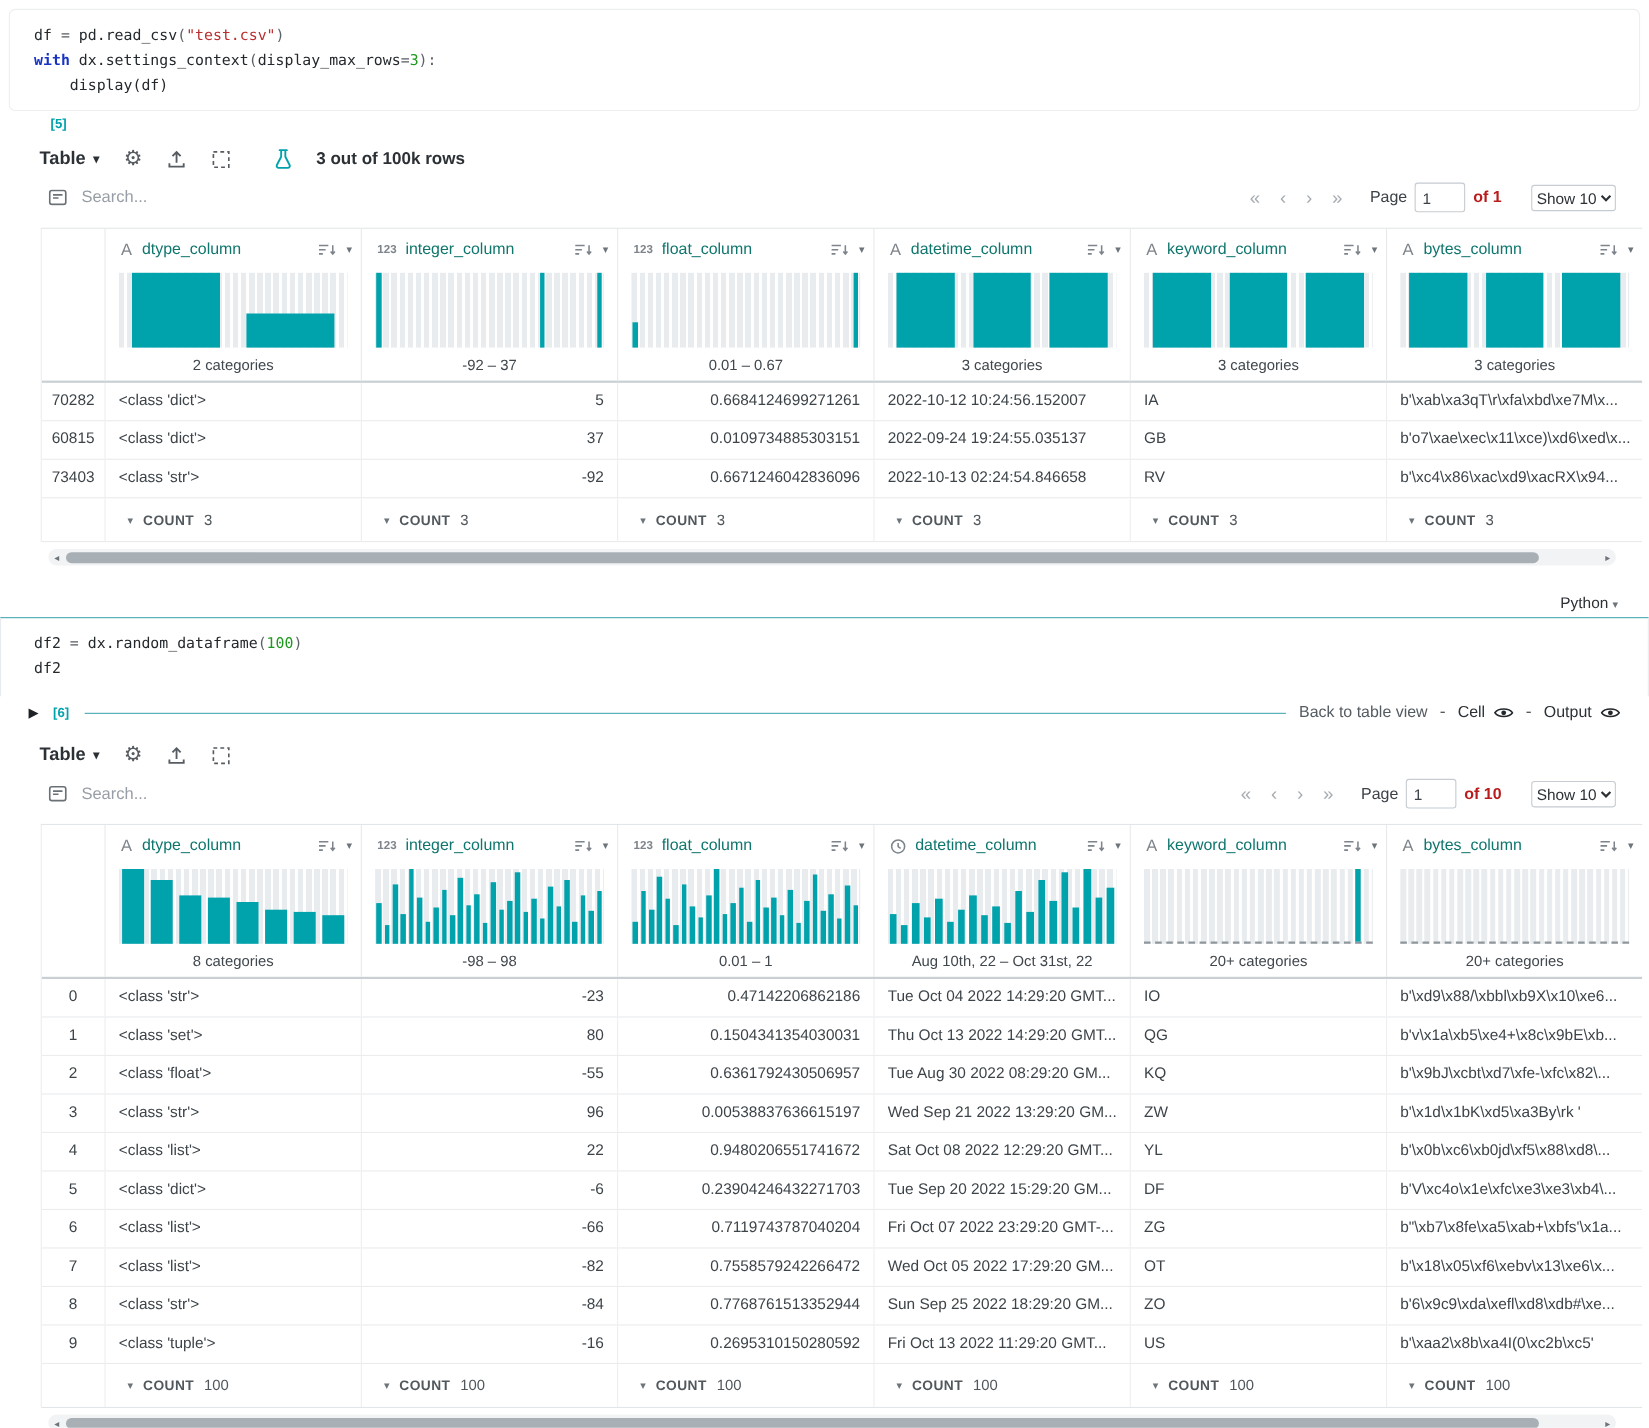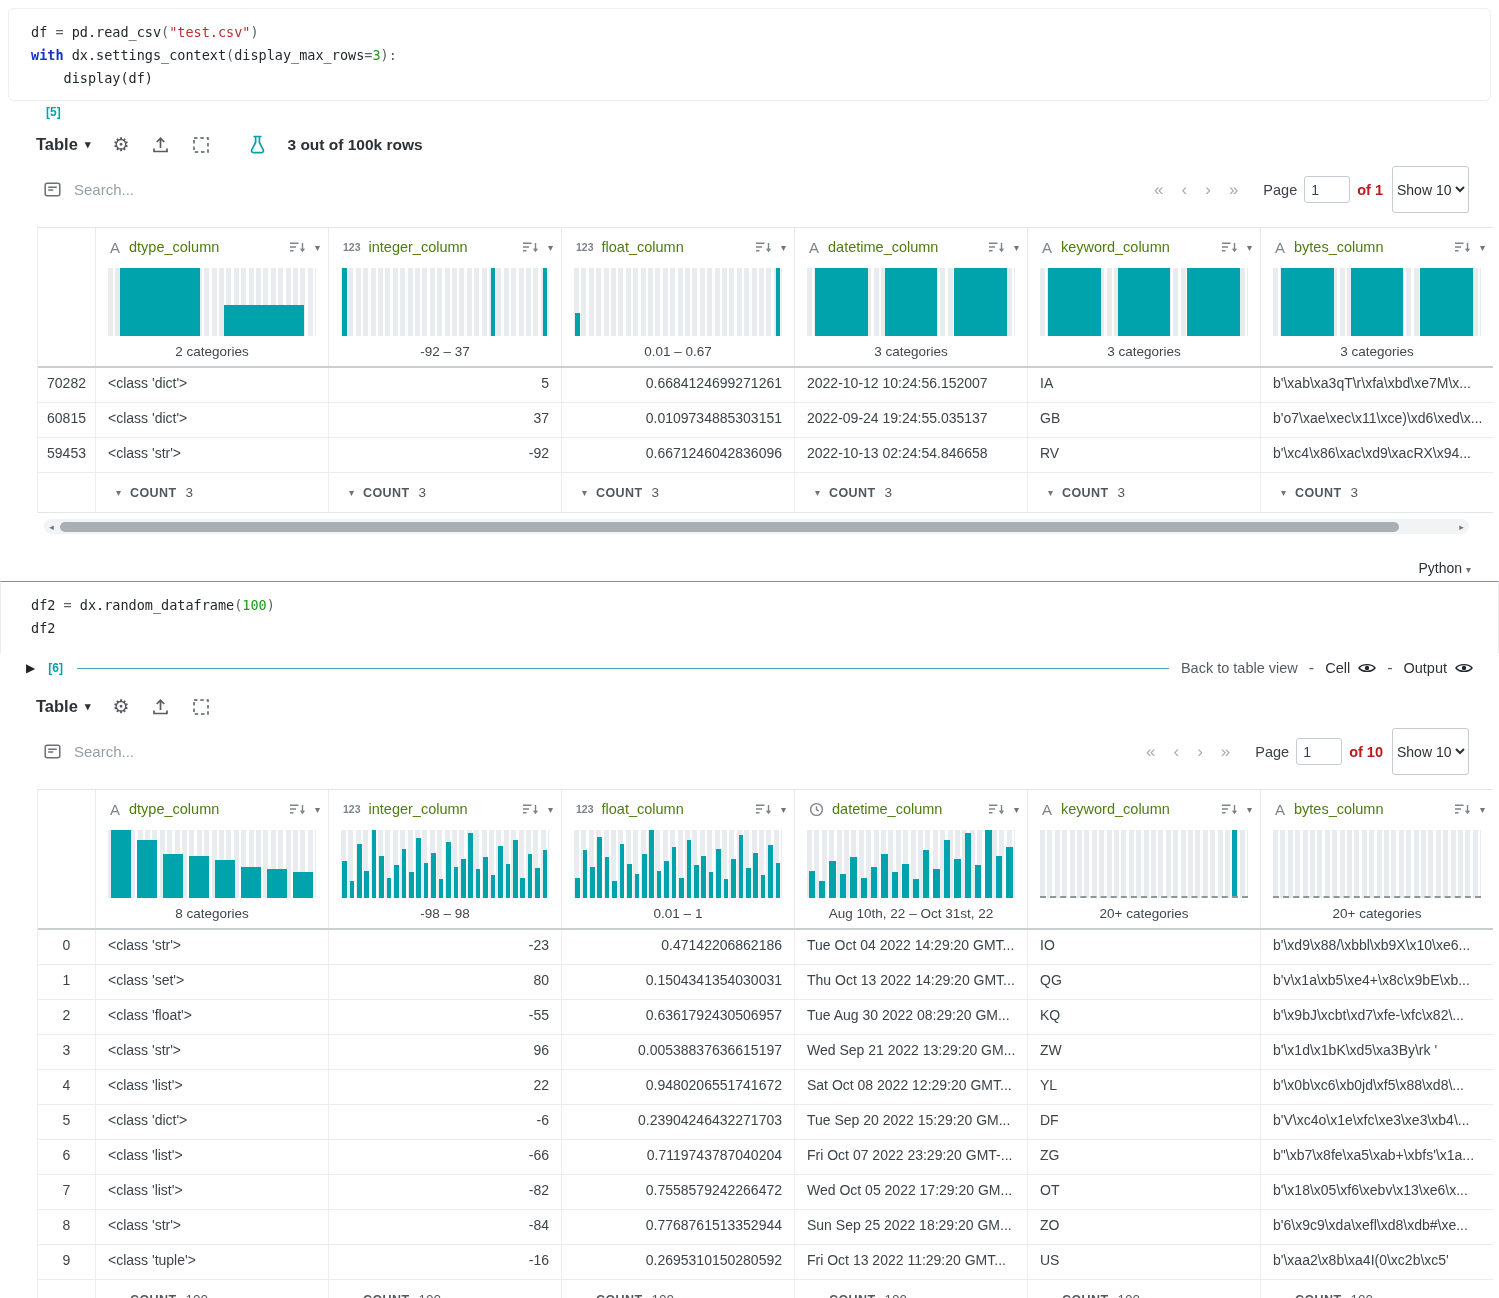--- a/index.html
+++ b/index.html
@@ -28,32 +28,32 @@
   
   .search-row { display:flex; align-items:center; padding:4px 30px 14px 44px; }
   .search-ic { margin-right:13px; display:flex; align-items:center; }
   .search-input { border:none; outline:none; font-size:15px; color:#c2410c; width:320px; font-family:"Liberation Sans",sans-serif; }
   .search-input::placeholder { color:#979ea5; }
   .pager { margin-left:auto; display:flex; align-items:center; }
   .pg-ic { color:#a6acb1; font-size:17px; margin:0 9px; cursor:pointer; user-select:none; }
   .pg-label { color:#3c4247; font-size:14.5px; margin-left:16px; }
   .pg-input { width:46px; height:27px; border:1px solid #c6ccd1; border-radius:3px; padding:2px 6px; font-size:14px; color:#3c4247; margin:0 7px; font-family:"Liberation Sans",sans-serif; }
   .pg-of { font-weight:bold; color:#b91c1c; font-size:14.5px; white-space:nowrap; }
-  .pg-select { height:47px; border:1px solid #c6ccd1; border-radius:3px; font-size:14px; color:#2c3136; margin-left:9px; background:#fff; font-family:"Liberation Sans",sans-serif; }
+  .pg-select { height:24px; border:1px solid #c6ccd1; border-radius:3px; font-size:14px; color:#2c3136; margin-left:27px; background:#fff; font-family:"Liberation Sans",sans-serif; }
 
   
   .dex-table { margin-left:37px; width:1456px; border-top:1px solid #e3e6e8; border-left:1px solid #ebedef; font-size:14px; overflow:hidden; }
   .thead { display:flex; border-bottom:2px solid #c9cfd3; }
   .hcell { width:233px; flex:none; border-right:1px solid #e7eaec; }
   .hcell.idx, .tcell.idx, .fcell.idx { width:58px; }
   .hname { height:38px; display:flex; align-items:center; padding:0 8px 0 14px; }
   .type-a { color:#7d848b; font-size:15px; margin-right:9px; }
   .type-123 { color:#7d848b; font-size:10.5px; font-weight:bold; margin-right:8px; }
   .type-clock { margin-right:8px; display:flex; align-items:center; }
-  .cname { color:#4d7c0f; font-size:14.5px; white-space:nowrap; overflow:hidden; }
+  .cname { color:#0f766e; font-size:14.5px; white-space:nowrap; overflow:hidden; }
   .hctrl { margin-left:auto; display:flex; align-items:center; gap:9px; flex:none; }
   .chev { color:#6d747a; font-size:10px; }
   .sort-ic { display:flex; align-items:center; cursor:pointer; }
   .hist { position:relative; height:68px; margin:2px 12px 4px;
     background:repeating-linear-gradient(to right,#e9ecee 0,#e9ecee 5px,#ffffff 5px,#ffffff 7.4px); }
   .hist i { position:absolute; bottom:0; background:#00a2ac; display:block; }
   .hist.dashed { border-bottom:2px dashed #8f979c; }
   .hrange { height:26px; line-height:23px; text-align:center; color:#40474d; font-size:13.5px; white-space:nowrap; overflow:hidden; }
 
   .trow { display:flex; height:35px; border-bottom:1px solid #eaeced; }
@@ -283,21 +283,21 @@
       <div class="trow">
         <div class="tcell idx">60815</div>
         <div class="tcell al">&lt;class 'dict'&gt;</div>
         <div class="tcell ar">37</div>
         <div class="tcell ar">0.0109734885303151</div>
         <div class="tcell al">2022-09-24 19:24:55.035137</div>
         <div class="tcell al">GB</div>
         <div class="tcell al">b'o7\xae\xec\x11\xce)\xd6\xed\x...</div>
       </div>
       <div class="trow">
-        <div class="tcell idx">59453</div>
+        <div class="tcell idx">73403</div>
         <div class="tcell al">&lt;class 'str'&gt;</div>
         <div class="tcell ar">-92</div>
         <div class="tcell ar">0.6671246042836096</div>
         <div class="tcell al">2022-10-13 02:24:54.846658</div>
         <div class="tcell al">RV</div>
         <div class="tcell al">b'\xc4\x86\xac\xd9\xacRX\x94...</div>
       </div>
       <div class="tfoot">
         <div class="fcell idx"></div>
         <div class="fcell">

